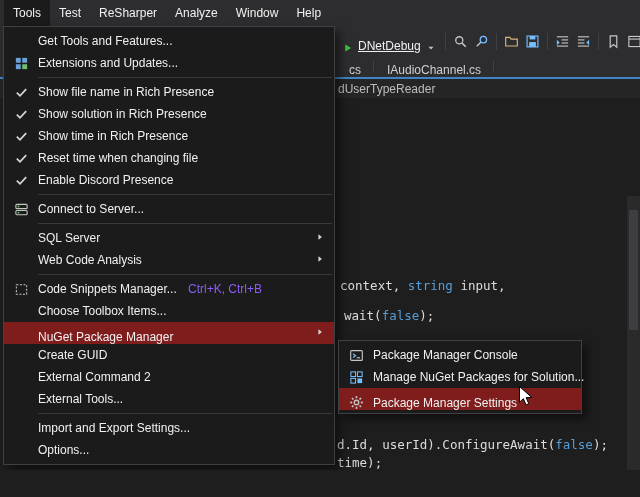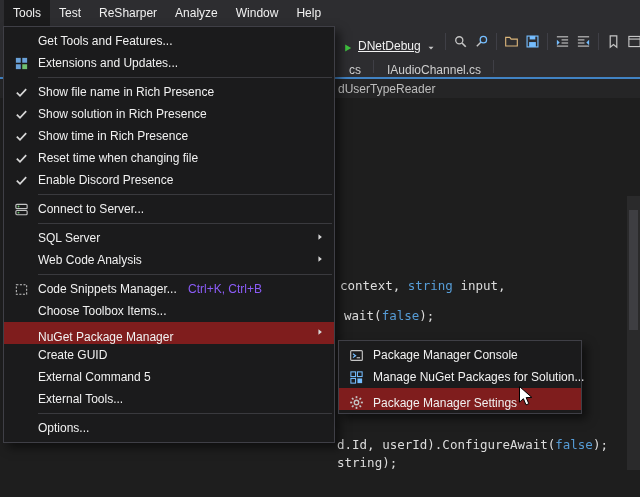--- a/index.html
+++ b/index.html
@@ -168,21 +168,21 @@
 
   <div class="editor">
     <div class="scrollbar">
       <div class="scroll-thumb"></div>
     </div>
   </div>
   <div class="code-layer" id="code-layer">
       <div class="code-line" style="left: 340px; top: 278px;"><span class="tok-plain">context, </span><span class="tok-keyword">string</span><span class="tok-plain"> input,</span></div>
       <div class="code-line" style="left: 344px; top: 308px;"><span class="tok-plain">wait(</span><span class="tok-keyword">false</span><span class="tok-plain">);</span></div>
       <div class="code-line" style="left: 337px; top: 437px;"><span class="tok-plain">d.Id, userId).ConfigureAwait(</span><span class="tok-keyword">false</span><span class="tok-plain">);</span></div>
-      <div class="code-line" style="left: 337px; top: 455px;"><span class="tok-plain">string);</span></div>
+      <div class="code-line" style="left: 337px; top: 455px;"><span class="tok-plain">time);</span></div>
       <div class="code-line" style="left: 337px; top: 472px;"><span class="tok-keyword">se</span><span class="tok-plain">);</span></div>
     </div>
 
   <nav class="menu tools-menu" id="tools-menu">
       <div class="menu-item">
         <span class="gutter"></span>
         <span class="mlabel">Get Tools and Features...</span>
       </div>
       <div class="menu-item">
         <span class="gutter">
@@ -289,27 +289,31 @@
             <path d="M5.5 3.5 L11 8 L5.5 12.5 Z" fill="#d8d8d8"></path>
           </svg>
         </span>
       </div>
       <div class="menu-item">
         <span class="gutter"></span>
         <span class="mlabel">Create GUID</span>
       </div>
       <div class="menu-item">
         <span class="gutter"></span>
-        <span class="mlabel">External Command 5</span>
+        <span class="mlabel">External Command 2</span>
       </div>
       <div class="menu-item">
         <span class="gutter"></span>
         <span class="mlabel">External Tools...</span>
       </div>
       <div class="menu-sep"></div>
+      <div class="menu-item">
+        <span class="gutter"></span>
+        <span class="mlabel">Import and Export Settings...</span>
+      </div>
       <div class="menu-item">
         <span class="gutter"></span>
         <span class="mlabel">Options...</span>
       </div>
     </nav>
   <nav class="menu submenu" id="nuget-submenu">
       <div class="menu-item">
         <span class="gutter">
           <svg viewBox="0 0 16 16">
             <rect x="1.8" y="2.8" width="12.4" height="10.4" rx="1" fill="none" stroke="#c5c5c5" stroke-width="1.2"></rect>

